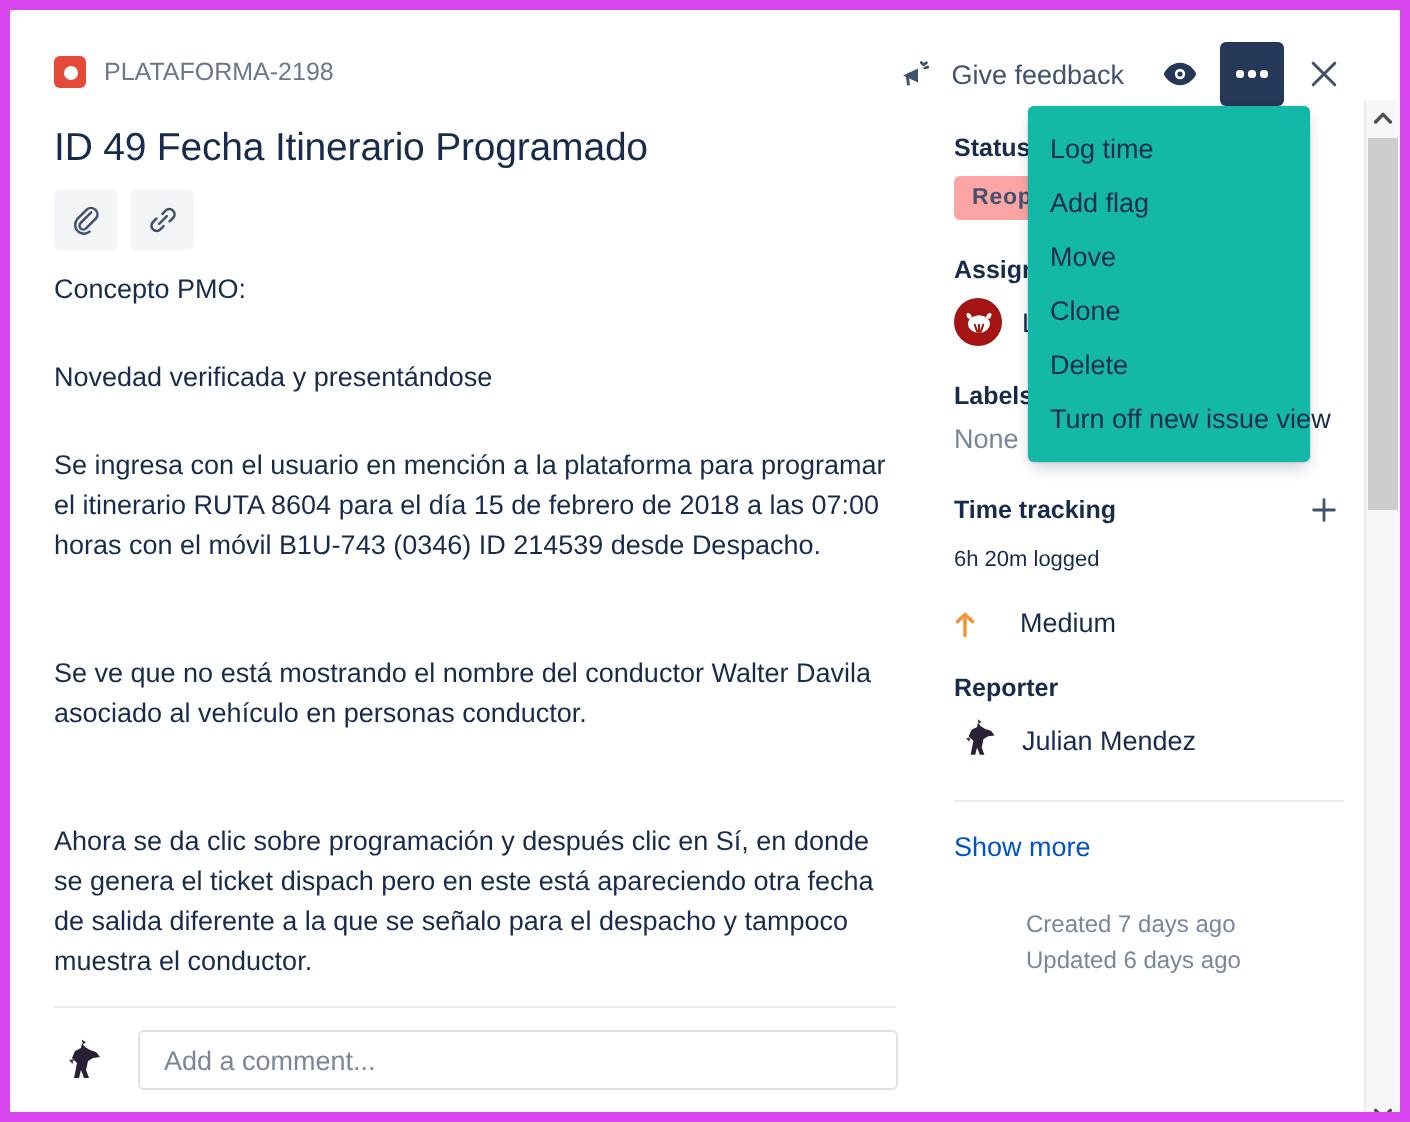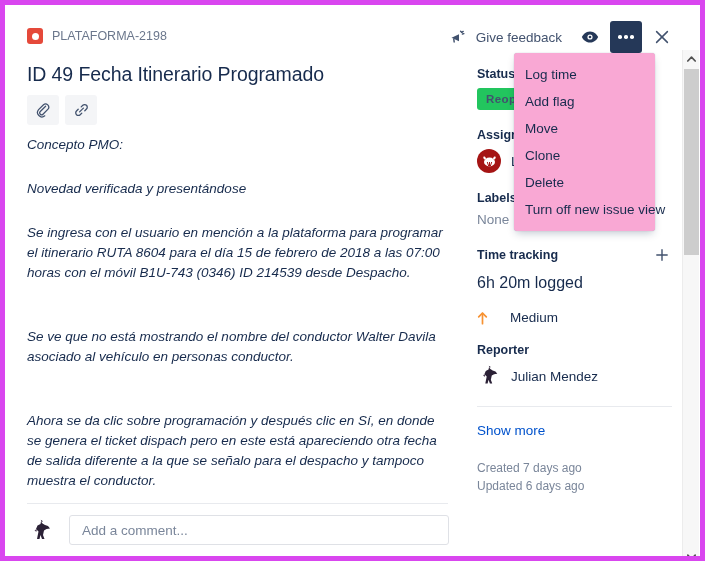--- a/index.html
+++ b/index.html
@@ -86,21 +86,20 @@
     background: #f4f5f7;
     border-radius: 3px;
     display: flex; align-items: center; justify-content: center;
     cursor: pointer;
     color: #42526e;
   }
   #description {
     position: absolute;
     left: 22px; top: 130px;
     width: 424px;
-    font-style: italic;
   }
   #description p {
     margin: 0 0 24px 0;
     font-size: 13.5px;
     line-height: 20px;
     color: #172b4d;
   }
   #description p.gap { margin-bottom: 44px; }
   #desc-divider {
     position: absolute;
@@ -140,21 +139,21 @@
   }
   .field-label {
     font-size: 12.5px;
     font-weight: bold;
     color: #172b4d;
     margin-bottom: 7px;
   }
   .field-block { margin-bottom: 18px; }
   #status-badge {
     display: inline-block;
-    background: #22c55e;
+    background: #fca5a5;
     color: #42526e;
     font-size: 11.5px;
     font-weight: bold;
     letter-spacing: .4px;
     padding: 5px 9px;
     border-radius: 3px;
     cursor: pointer;
   }
   .person-row {
     display: flex; align-items: center; gap: 10px;
@@ -177,42 +176,42 @@
   }
   .plus-btn {
     width: 20px; height: 20px;
     display: flex; align-items: center; justify-content: center;
     color: #42526e;
     cursor: pointer;
     font-size: 18px;
     line-height: 1;
     font-weight: 300;
   }
-  #time-logged { font-size: 16px; color: #172b4d; margin-top: 9px; }
+  #time-logged { font-size: 11px; color: #172b4d; margin-top: 9px; }
   .prio-row { display: flex; align-items: flex-end; gap: 22px; }
   .prio-arrow { color: #f79232; font-size: 14px; line-height: 1; }
   #sidebar-divider {
     height: 1px; background: #e8eaee;
     margin: 18px 0 14px 0;
   }
   #show-more {
     font-size: 13.5px; color: #0052cc;
     cursor: pointer; display: inline-block;
   }
   .meta-line {
     font-size: 12px; color: #7a869a;
     margin-top: 4px;
   }
-  #meta-block { margin-top: 22px; }
+  #meta-block { margin-top: 22px; margin-left: 36px; }
   
   #dropdown {
     position: absolute;
     left: 509px; top: 48px;
     width: 141px;
-    background: #f9a8d4;
+    background: #14b8a6;
     border-radius: 3px;
     box-shadow: 0 4px 8px -2px rgba(9,30,66,.25), 0 0 1px rgba(9,30,66,.31);
     padding: 8px 0;
     z-index: 30;
   }
   .menu-item {
     font-size: 13.5px;
     color: #172b4d;
     padding: 6px 11px;
     cursor: pointer;

